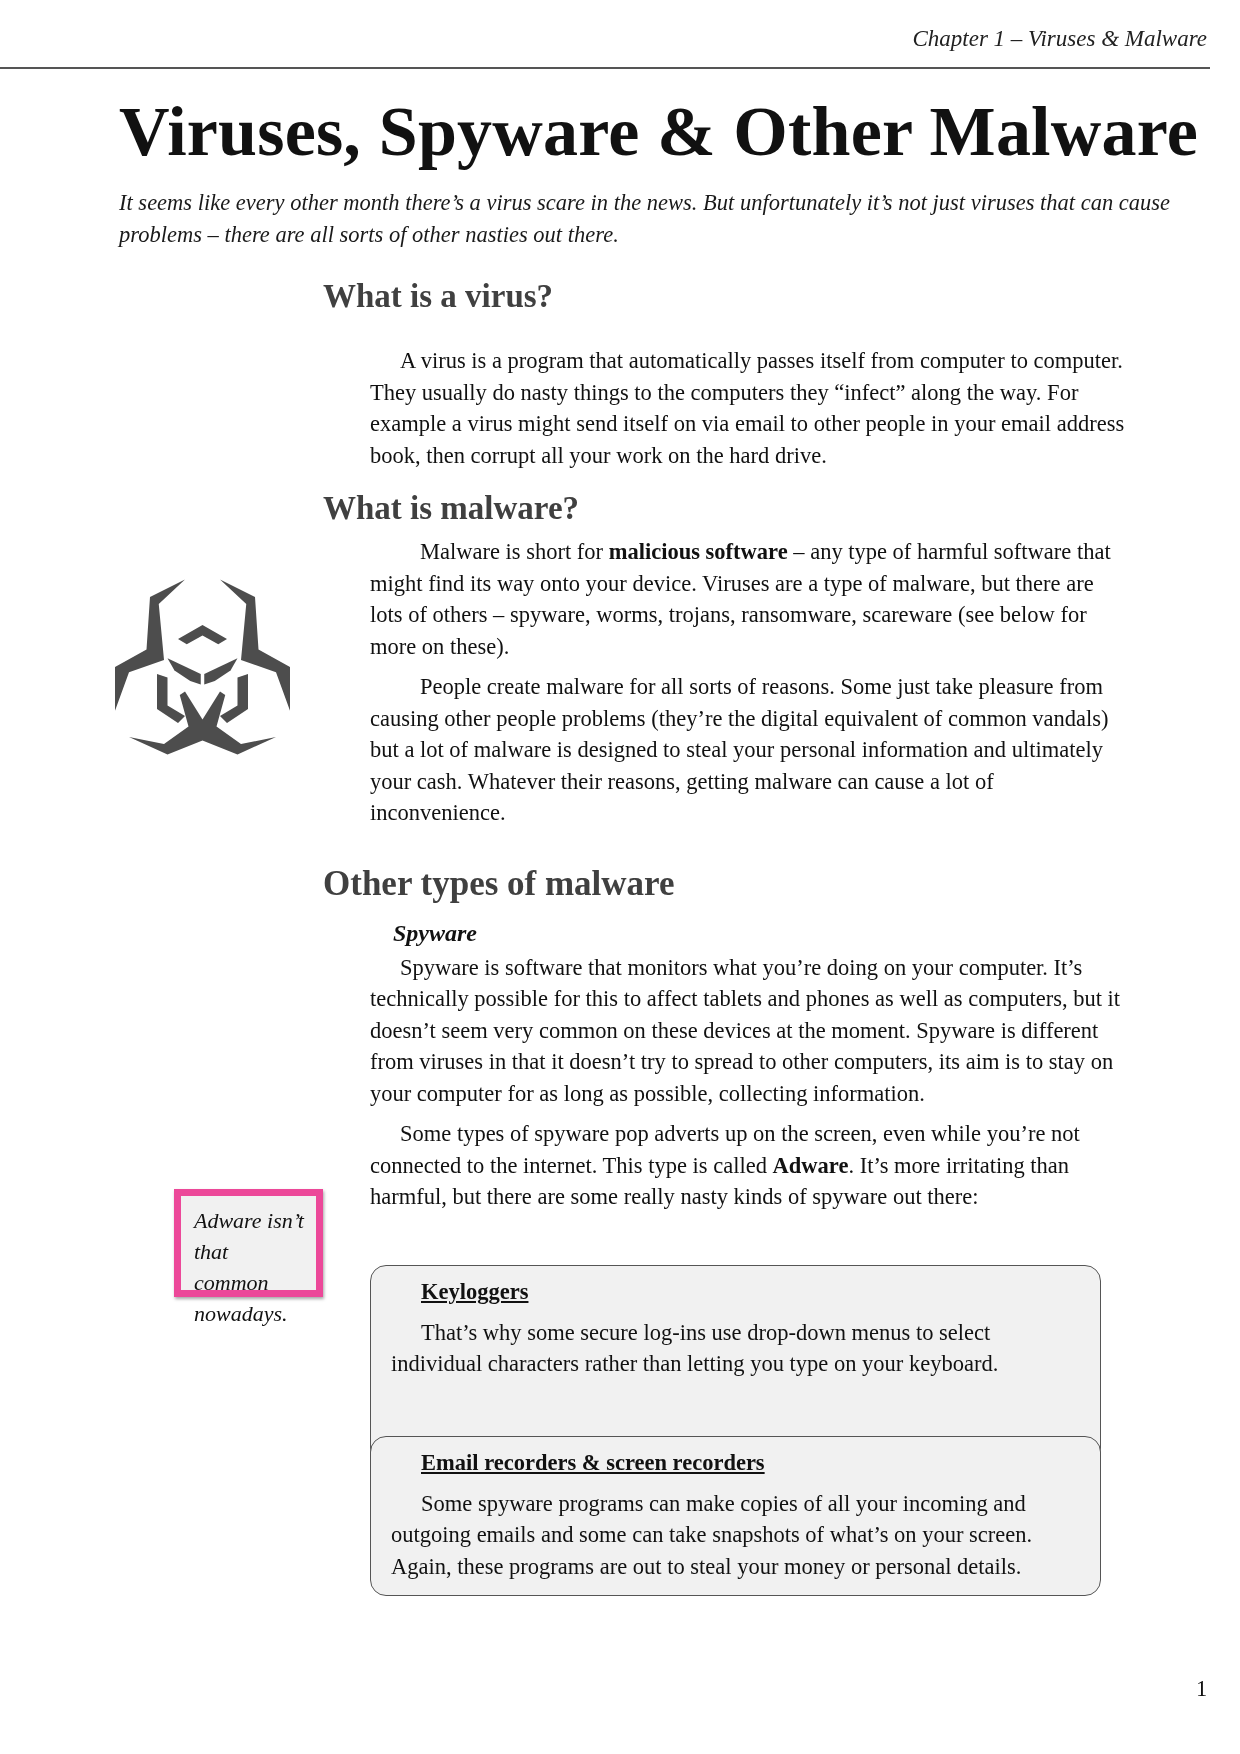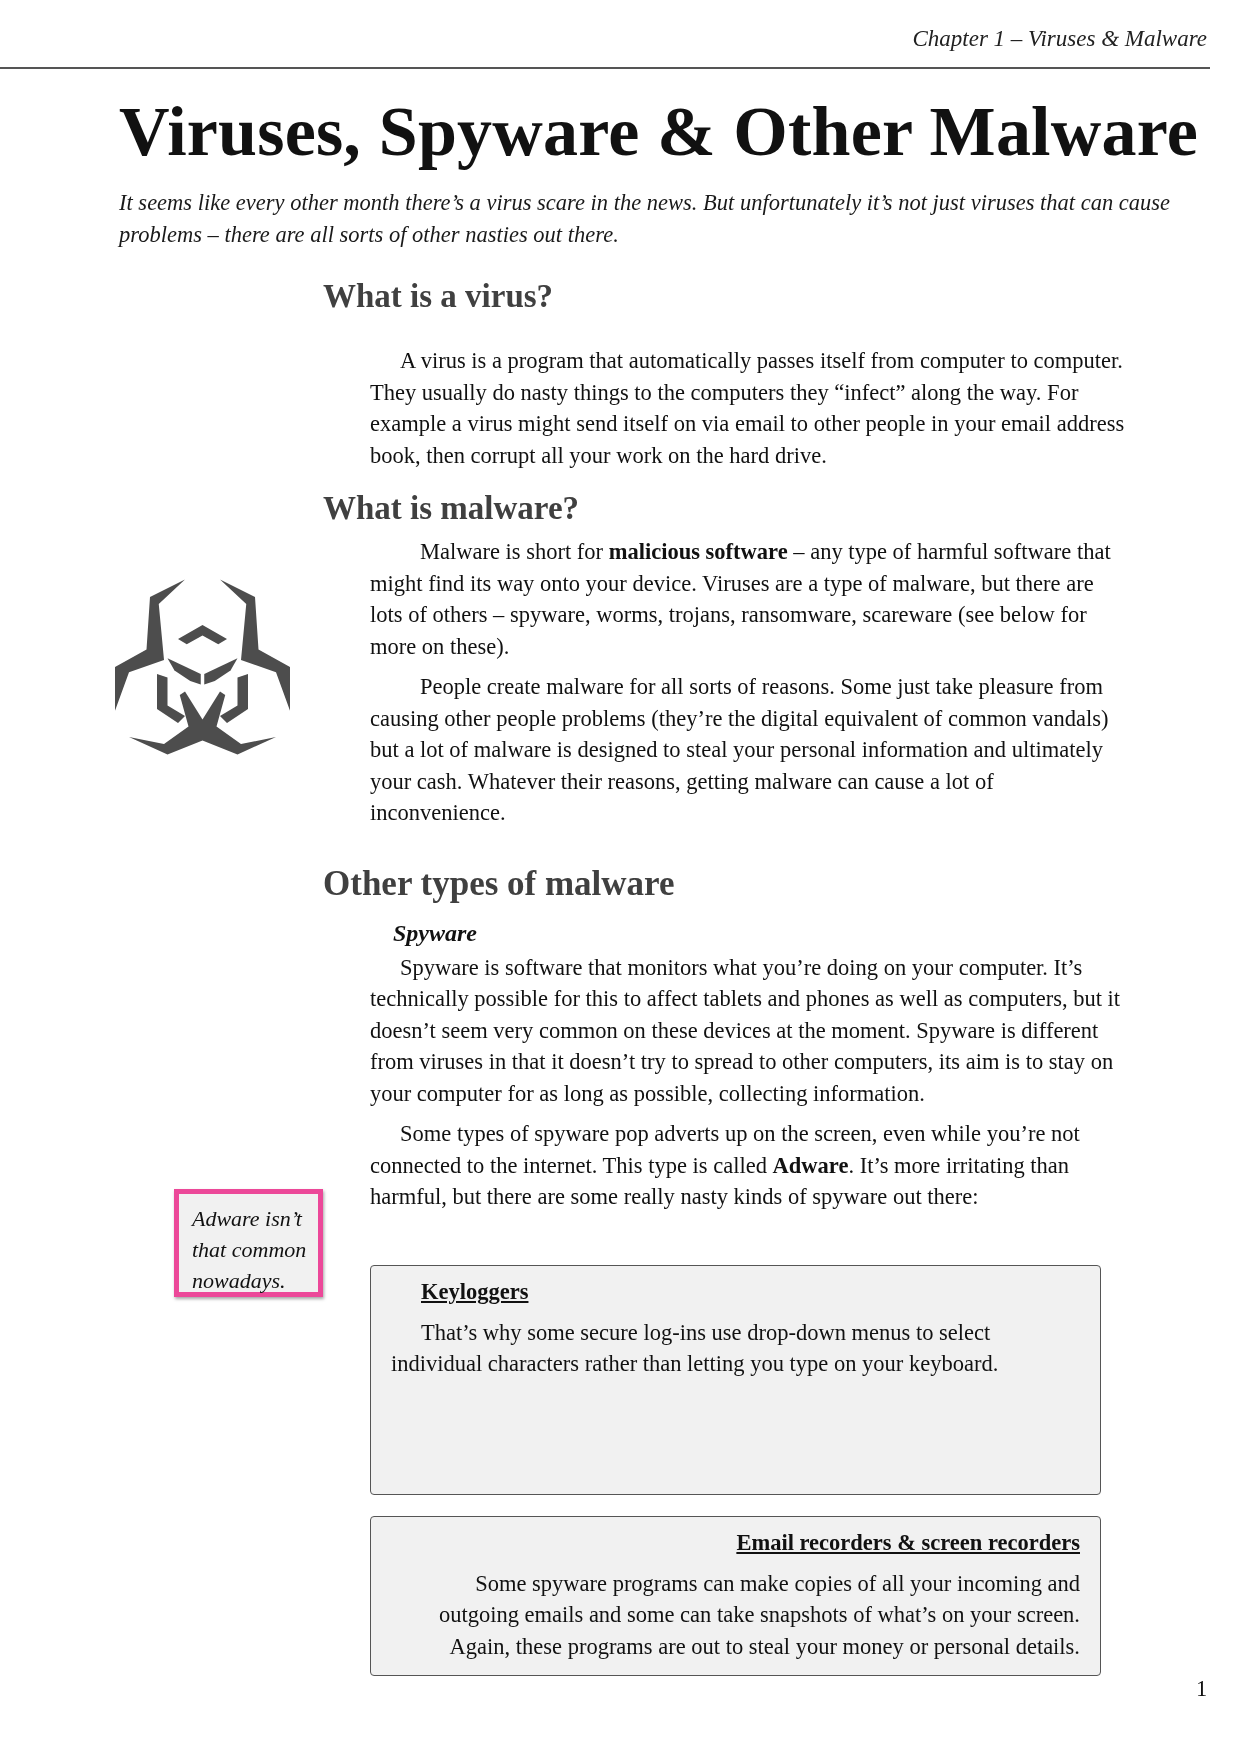--- a/index.html
+++ b/index.html
@@ -9,26 +9,26 @@
   #running-header { right: 33px; top: 26px; font-style: italic; font-size: 23px; color: #222; }
   #header-rule { left: 0; top: 67px; width: 1210px; height: 0; border-top: 2px solid #555; }
   #title { left: 119px; top: 92px; font-size: 70px; font-weight: bold; letter-spacing: 0.2px; white-space: nowrap; color: #111; }
   #intro { left: 119px; top: 187px; width: 1060px; font-style: italic; font-size: 22.5px; line-height: 31.5px; color: #1a1a1a; }
   h2 { margin: 0; font-weight: bold; font-size: 33px; color: #404040; white-space: nowrap; }
   .body-col { left: 370px; width: 760px; font-size: 22.5px; line-height: 31.5px; }
   .body-col p { margin: 0 0 9px 0; }
   .ind1 { text-indent: 30px; }
   .ind2 { text-indent: 50px; font-family: Liberation Serif, serif; }
   #sub-spyware { font-style: italic; font-weight: bold; font-size: 24px; margin-left: 23px; }
-  .callout { background: #f1f1f1; border: 1.5px solid #555; border-radius: 4px; box-sizing: border-box; padding: 10px 20px 12px 20px; font-size: 22.5px; line-height: 31.5px; }
+  .callout { background: #f1f1f1; border: 1.5px solid #555; border-radius: 16px; box-sizing: border-box; padding: 10px 20px 12px 20px; font-size: 22.5px; line-height: 31.5px; }
   .callout p { margin: 0 0 9px 0; text-indent: 30px; }
   .callout p:last-child { margin-bottom: 0; font-family: Liberation Serif, serif; }
   .callout .ctitle { font-weight: bold; text-decoration: underline; text-indent: 30px; }
   #sidenote { left: 174px; top: 1189px; width: 149px; height: 108px; background: #f1f1f1; box-sizing: border-box; padding: 9px 8px 0 13px;
-              font-style: italic; font-size: 22px; line-height: 31px; box-shadow: 1px 2px 3px rgba(0,0,0,0.35); border: 5px solid #ec4899; }
+              font-style: italic; font-size: 22px; line-height: 31px; box-shadow: 1px 2px 3px rgba(0,0,0,0.35); border: 7px solid #ec4899; }
   #page-number { left: 1196px; top: 1676px; font-size: 22.5px; }
   #biohazard { left: 115px; top: 578px; width: 175px; height: 178px; }
 </style>
 </head>
 <body>
 
 <div id="running-header" class="abs">Chapter 1 – Viruses &amp; Malware</div>
 <div id="header-rule" class="abs"></div>
 
 <div id="title" class="abs">Viruses, Spyware &amp; Other Malware</div>
@@ -73,18 +73,18 @@
   <p class="ind1"><span>Some types of spyware pop adverts up on the screen, even while you’re not connected to the internet.  This type is called </span><b>Adware</b><span>.  It’s more irritating than harmful, but there are some really nasty kinds of spyware out there:</span></p>
 </div>
 
 <div id="sidenote" class="abs">Adware isn’t that common nowadays.</div>
 
 <div class="abs callout" style="left:370px; top:1265px; width:731px; height:230px;">
   <p class="ctitle">Keyloggers</p>
   <p>That’s why some secure log-ins use drop-down menus to select individual characters rather than letting you type on your keyboard.</p>
 </div>
 
-<div class="abs callout" style="left:370px; top:1516px; width:731px; height:160px;text-align:right;">
+<div class="abs callout" style="left:370px; top:1436px; width:731px; height:160px;">
   <p class="ctitle">Email recorders &amp; screen recorders</p>
   <p>Some spyware programs can make copies of all your incoming and outgoing emails and some can take snapshots of what’s on your screen.  Again, these programs are out to steal your money or personal details.</p>
 </div>
 
 <div id="page-number" class="abs">1</div>
 
 </body></html>

